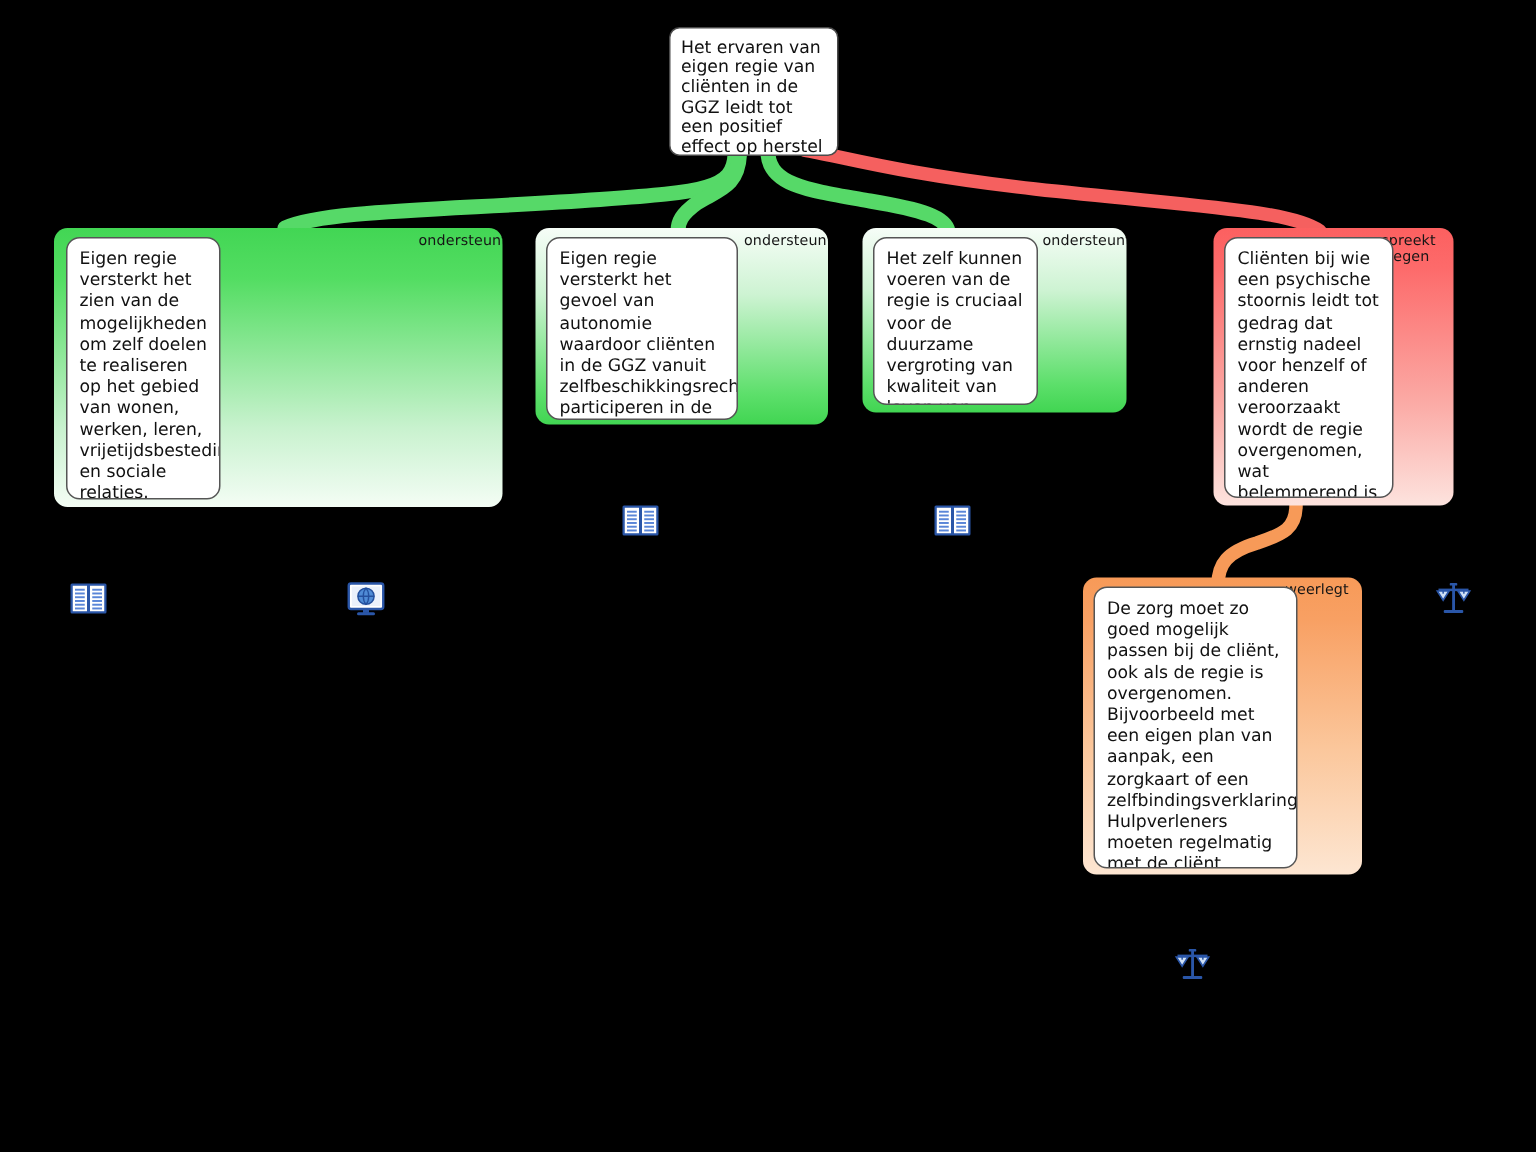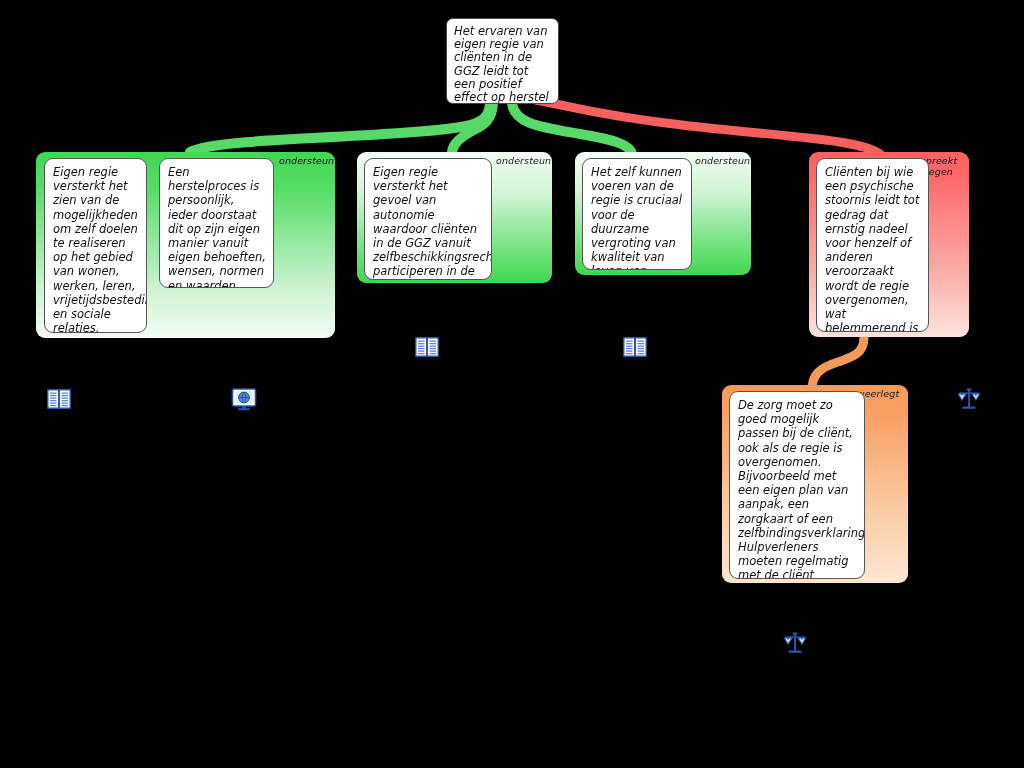--- a/index.html
+++ b/index.html
@@ -14,21 +14,20 @@
     position: relative;
     overflow: hidden;
     font-family: "DejaVu Sans", "Liberation Sans", sans-serif;
   }
 
   #canvas {
     position: absolute;
     inset: 0;
     width: 1024px;
     height: 720px;
-    font-style: italic;
   }
 
   
   #connectors {
     position: absolute;
     left: 0;
     top: 0;
     width: 1024px;
     height: 768px;
     z-index: 1;
@@ -132,23 +131,20 @@
 
   <div class="node claim-card" style="left:446px; top:18px; width:113px; height:86px;">
     <span>Het ervaren van eigen regie van cliënten in de GGZ leidt tot een positief effect op herstel</span>
   </div>
 
   <div class="panel panel-green-down" style="left:36px; top:152px; width:299px; height:186px;">
     <div class="relation-label">ondersteunt</div>
   </div>
   <div class="node reason-card" style="left:44px; top:158px; width:103px; height:175px;">
     <span>Eigen regie versterkt het zien van de mogelijkheden om zelf doelen te realiseren op het gebied van wonen, werken, leren, vrijetijdsbesteding en sociale relaties.</span>
-  </div>
-  <div class="node reason-card" style="left:159px; top:158px; width:115px; height:130px;">
-    <span>Een herstelproces is persoonlijk, ieder doorstaat dit op zijn eigen manier vanuit eigen behoeften, wensen, normen en waarden</span>
   </div>
 
   <div class="panel panel-green-up" style="left:357px; top:152px; width:195px; height:131px;">
     <div class="relation-label">ondersteunt</div>
   </div>
   <div class="node reason-card" style="left:364px; top:158px; width:128px; height:122px;">
     <span>Eigen regie versterkt het gevoel van autonomie waardoor cliënten in de GGZ vanuit zelfbeschikkingsrecht participeren in de maatschappij</span>
   </div>
 
   <div class="panel panel-green-up" style="left:575px; top:152px; width:176px; height:123px;">

